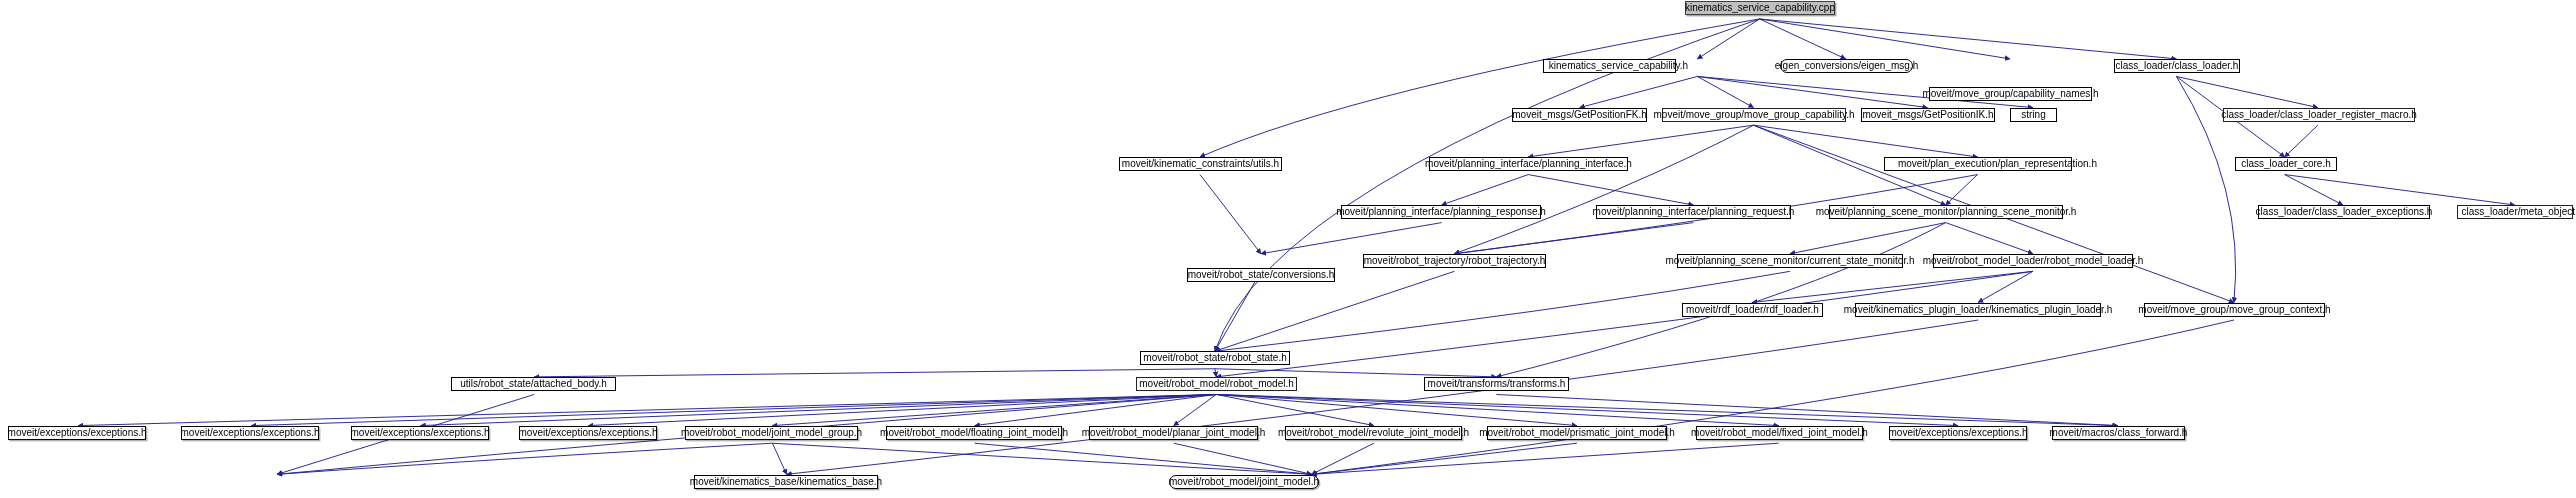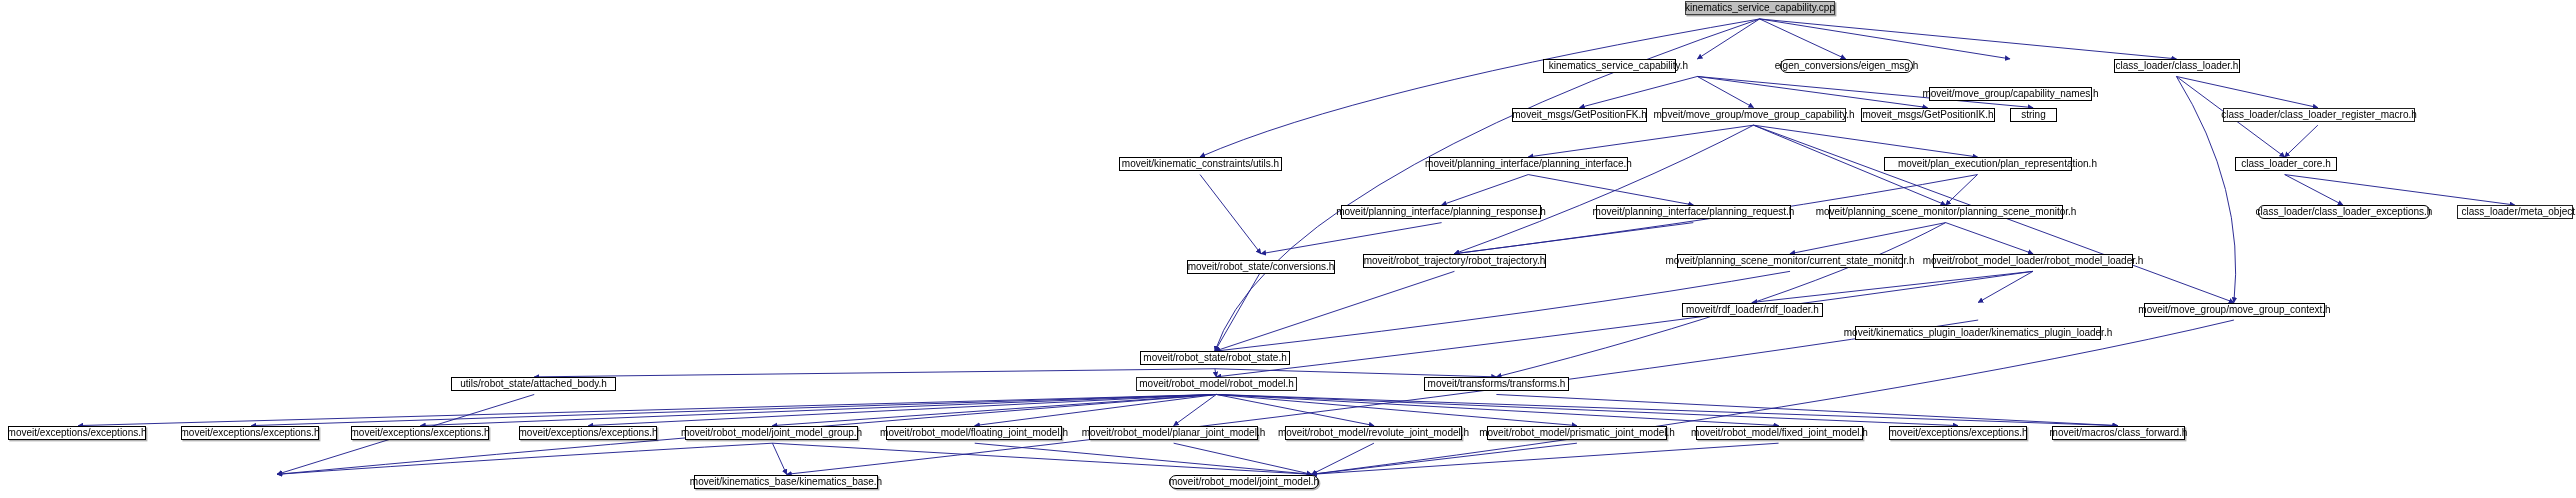--- a/index.html
+++ b/index.html
@@ -177,42 +177,42 @@
       </div>
       <div class="node" style="left: 1341px; top: 205px; width: 200px;">
         <span class="node-label">moveit/planning_interface/planning_response.h</span>
       </div>
       <div class="node" style="left: 1596px; top: 205px; width: 195px;">
         <span class="node-label">moveit/planning_interface/planning_request.h</span>
       </div>
       <div class="node" style="left: 1829px; top: 205px; width: 234px;">
         <span class="node-label">moveit/planning_scene_monitor/planning_scene_monitor.h</span>
       </div>
-      <div class="node" style="left: 2258px; top: 205px; width: 172px; border-radius: 6px;">
+      <div class="node" style="left: 2258px; top: 205px; width: 172px;">
         <span class="node-label">class_loader/class_loader_exceptions.h</span>
       </div>
       <div class="node thick" style="left: 2457px; top: 205px; width: 116px; padding-left: 19px;">
         <span class="node-label">class_loader/meta_object.h</span>
       </div>
-      <div class="node" style="left: 1187px; top: 260px; width: 148px;">
+      <div class="node" style="left: 1187px; top: 268px; width: 148px;">
         <span class="node-label">moveit/robot_state/conversions.h</span>
       </div>
       <div class="node" style="left: 1363px; top: 254px; width: 183px;">
         <span class="node-label">moveit/robot_trajectory/robot_trajectory.h</span>
       </div>
       <div class="node" style="left: 1677px; top: 254px; width: 226px;">
         <span class="node-label">moveit/planning_scene_monitor/current_state_monitor.h</span>
       </div>
       <div class="node" style="left: 1933px; top: 254px; width: 200px;">
         <span class="node-label">moveit/robot_model_loader/robot_model_loader.h</span>
       </div>
       <div class="node" style="left: 1682px; top: 303px; width: 141px;">
         <span class="node-label">moveit/rdf_loader/rdf_loader.h</span>
       </div>
-      <div class="node" style="left: 1855px; top: 303px; width: 246px; margin-top: 23px;">
+      <div class="node" style="left: 1855px; top: 303px; width: 246px;">
         <span class="node-label">moveit/kinematics_plugin_loader/kinematics_plugin_loader.h</span>
       </div>
       <div class="node" style="left: 2144px; top: 303px; width: 181px;">
         <span class="node-label">moveit/move_group/move_group_context.h</span>
       </div>
       <div class="node" style="left: 1140px; top: 351px; width: 150px;">
         <span class="node-label">moveit/robot_state/robot_state.h</span>
       </div>
       <div class="node" style="left: 451px; top: 377px; width: 165px;">
         <span class="node-label">utils/robot_state/attached_body.h</span>

